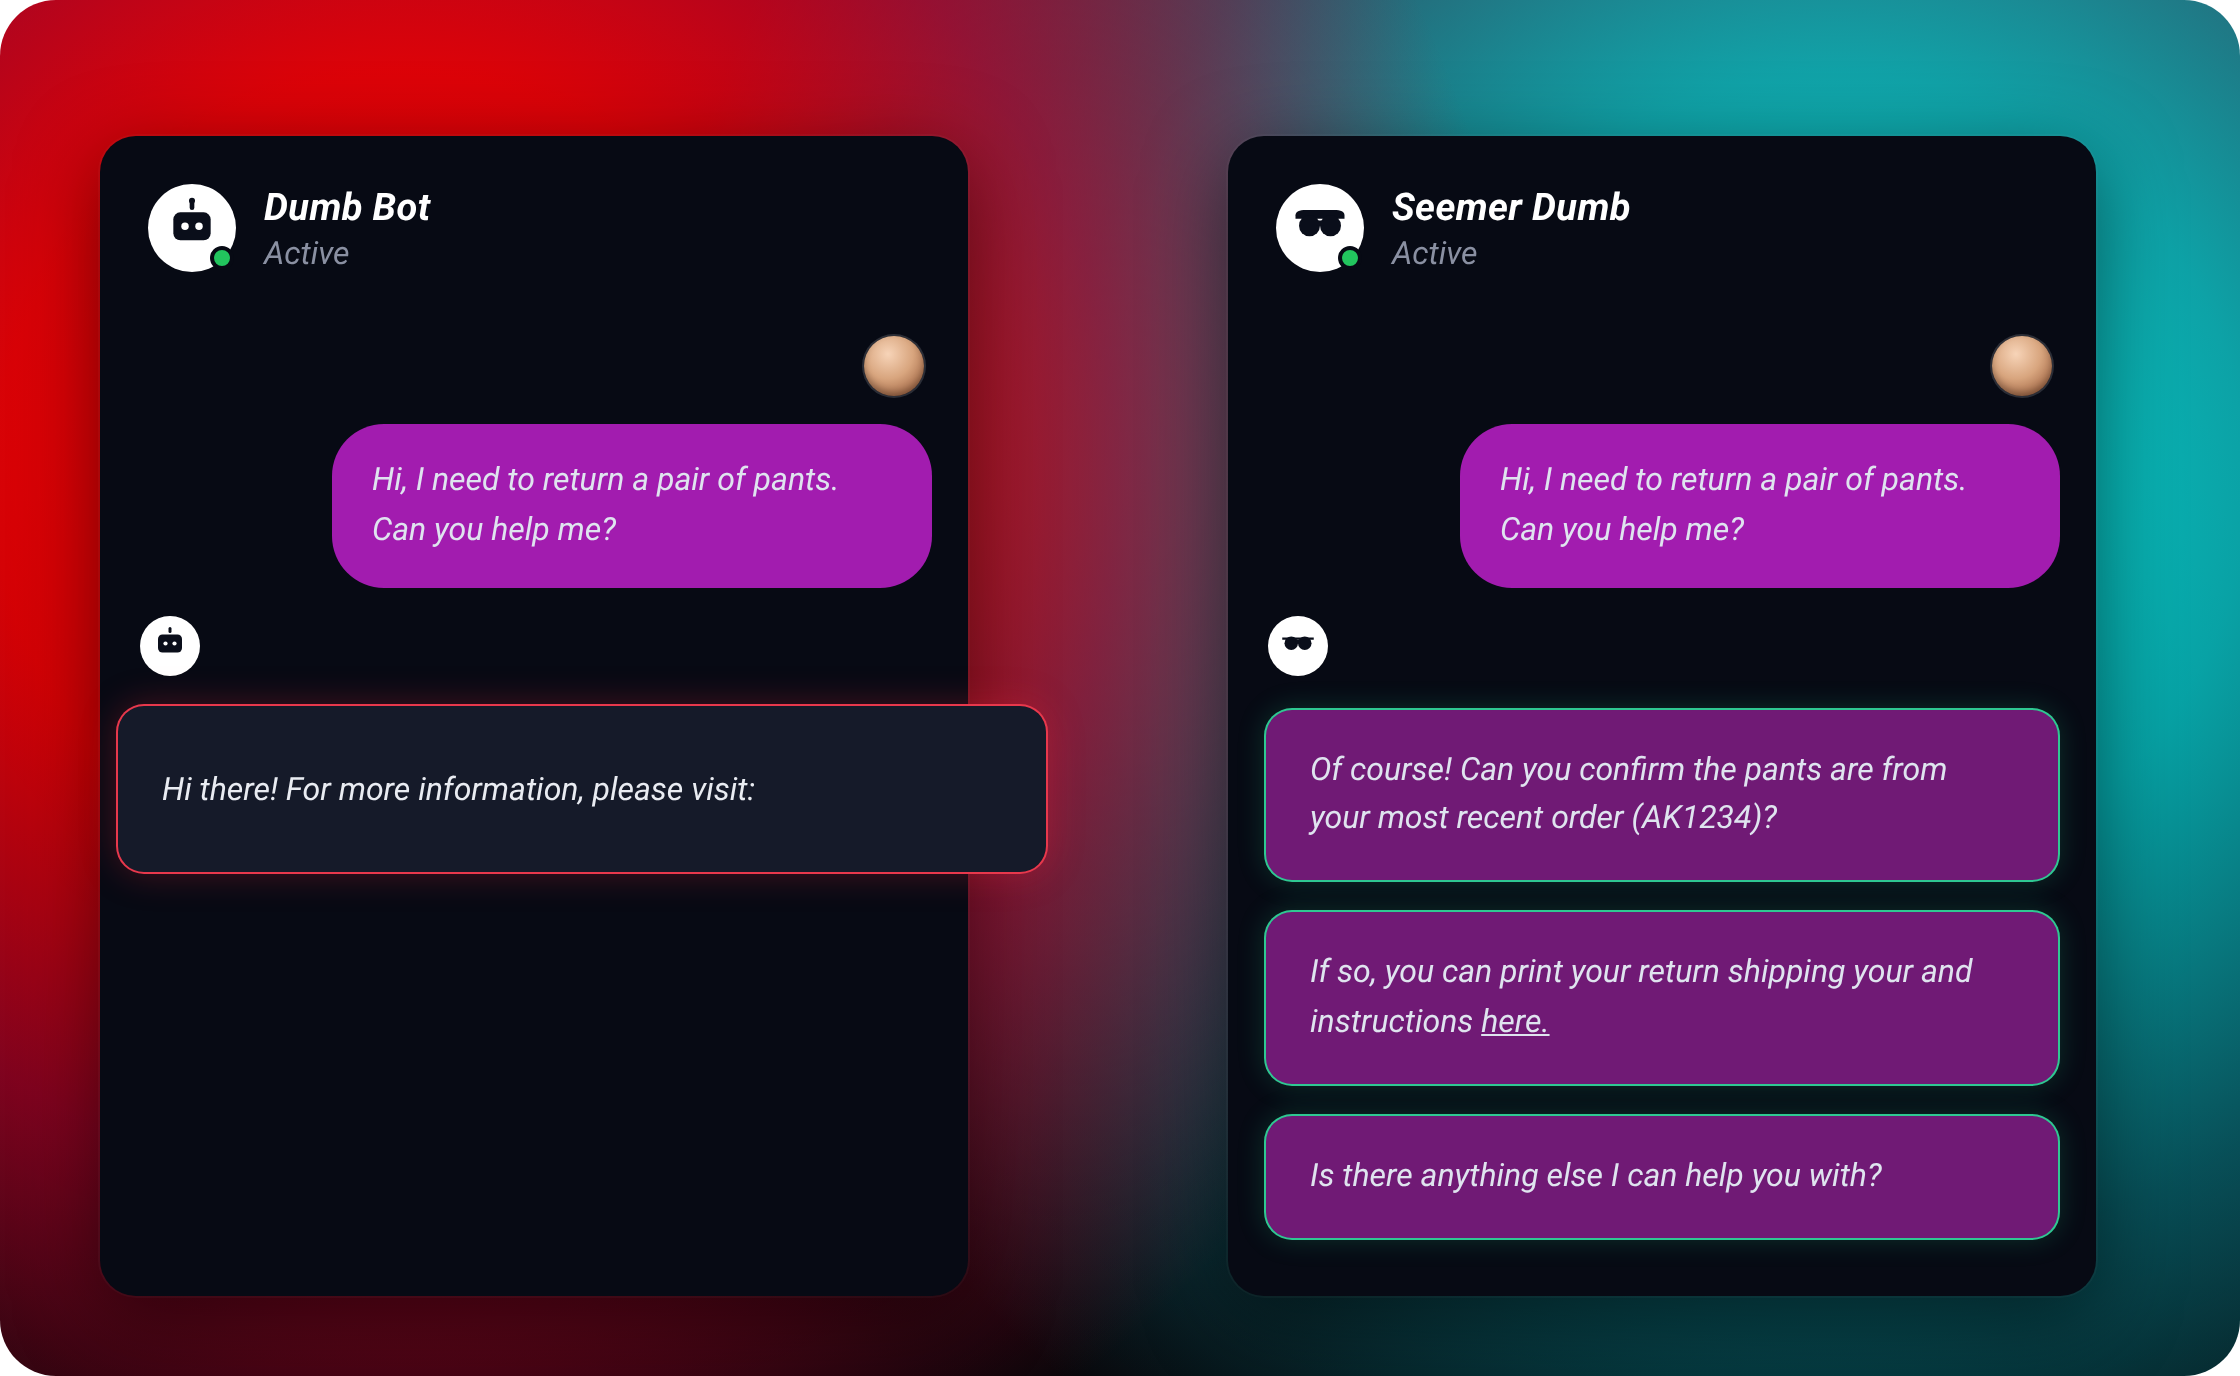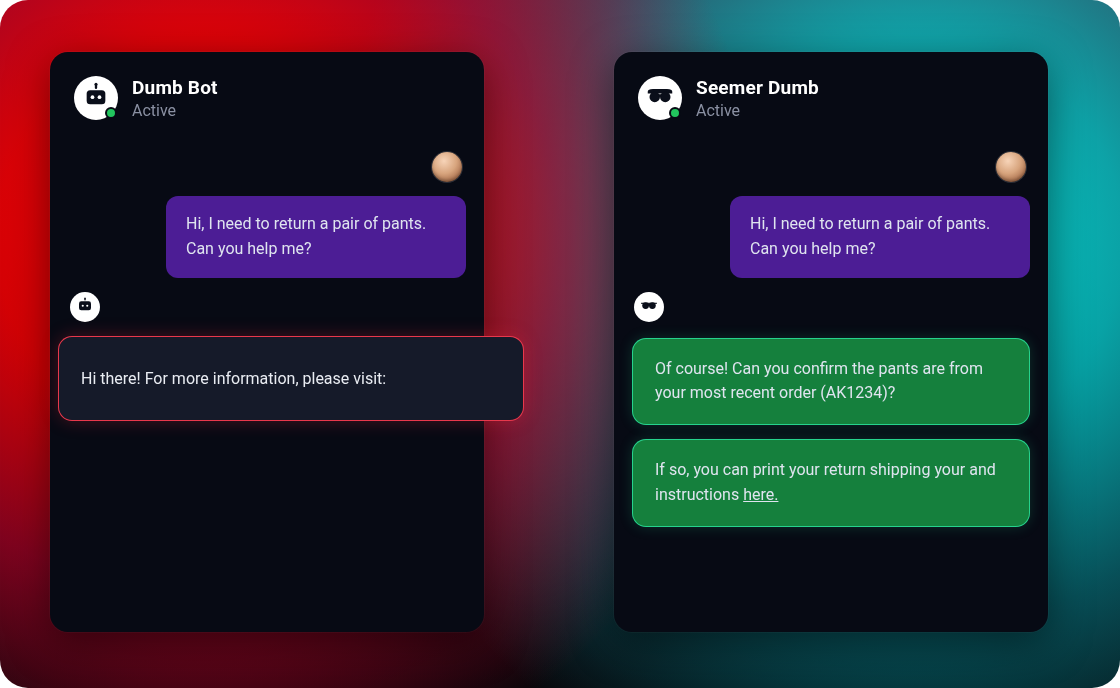--- a/index.html
+++ b/index.html
@@ -10,21 +10,22 @@
       radial-gradient(circle at 18% 35%, rgba(255,0,0,0.95) 0%, rgba(255,0,0,0.8) 20%, rgba(200,0,40,0.6) 35%, rgba(0,0,0,0) 55%),
       radial-gradient(circle at 82% 35%, rgba(0,230,220,0.95) 0%, rgba(0,200,200,0.8) 20%, rgba(0,150,160,0.5) 38%, rgba(0,0,0,0) 58%),
       linear-gradient(to bottom, #5a0d2a 0%, #1a0a16 60%, #08060a 100%);
     position: relative;
     border-radius: 28px;
   }
   .panels {
     position: absolute; inset: 0;
     display: flex; gap: 130px;
     padding: 52px 72px 40px 50px;
-    align-items: flex-start;
+    align-items: flex-end;
+    font-style: italic;
   }
   .chat-panel {
     width: 440px; height: 580px;
     background: #070a14;
     border-radius: 18px;
     padding: 18px 18px 22px 18px;
     color: #e9ecf2;
     display: flex; flex-direction: column;
     box-shadow: 0 0 0 1px rgba(255,255,255,0.03), 0 10px 40px rgba(0,0,0,0.5);
   }
@@ -48,22 +49,22 @@
   .bot-name { font-weight: 700; font-size: 19px; letter-spacing: 0.2px; color: #fff; }
   .status { font-size: 16px; color: #8a90a2; }
   .stream { flex: 1; display: flex; flex-direction: column; gap: 14px; padding-top: 18px; }
   .user-row { display: flex; justify-content: flex-end; padding-right: 4px; }
   .user-avatar {
     width: 30px; height: 30px; border-radius: 50%;
     background: radial-gradient(circle at 40% 30%, #f7d4b8 0%, #d8a57e 45%, #a46a48 80%);
     box-shadow: inset 0 -2px 3px rgba(0,0,0,0.25), 0 0 0 1px rgba(255,255,255,0.15);
   }
   .bubble {
-    background: #4c1d95;
-    border-radius: 12px;
+    background: #a21caf;
+    border-radius: 26px;
     padding: 16px 20px;
     font-size: 16px; line-height: 1.55;
     color: #dfe4ef;
   }
   .user-bubble-wrap { display: flex; justify-content: flex-end; }
   .user-bubble { max-width: 300px; }
   .bot-row { display: flex; padding-left: 2px; }
   .bot-small-avatar {
     width: 30px; height: 30px; border-radius: 50%;
     background: #fff; display: flex; align-items: center; justify-content: center;
@@ -75,21 +76,21 @@
     padding: 32px 22px;
     background: #151a29;
     max-width: 470px;
     margin-left: -10px; margin-right: -58px;
     box-shadow: 0 0 18px rgba(255,40,60,0.25);
   }
   .bot-bubble-green {
     border: 1.5px solid rgba(40,220,150,0.9);
     border-radius: 14px;
     padding: 18px 22px;
-    background: #15803d;
+    background: #701a75;
     box-shadow: 0 0 14px rgba(40,220,150,0.18);
   }
   .green-stack { display: flex; flex-direction: column; gap: 14px; margin-top: 2px; }
   .link { text-decoration: underline; color: #dfe4ef; }
   .nowrap { white-space: nowrap; }
 </style>
 </head>
 <body>
 
 <div class="bg">
@@ -180,18 +181,19 @@
                 </svg>
             </span>
           </div>
         </div>
 
         <div class="green-stack">
           <div class="bubble bot-bubble-green">Of course!  Can you confirm the pants are from your most recent order (AK1234)?</div>
           <div class="bubble bot-bubble-green">
             <span>If so, you can print your return shipping your and instructions </span><a class="link" href="#">here.</a>
           </div>
+          <div class="bubble bot-bubble-green">Is there anything else I can help you with?</div>
         </div>
       </div>
     </div>
 
   </div>
 </div>
 
 </body></html>

